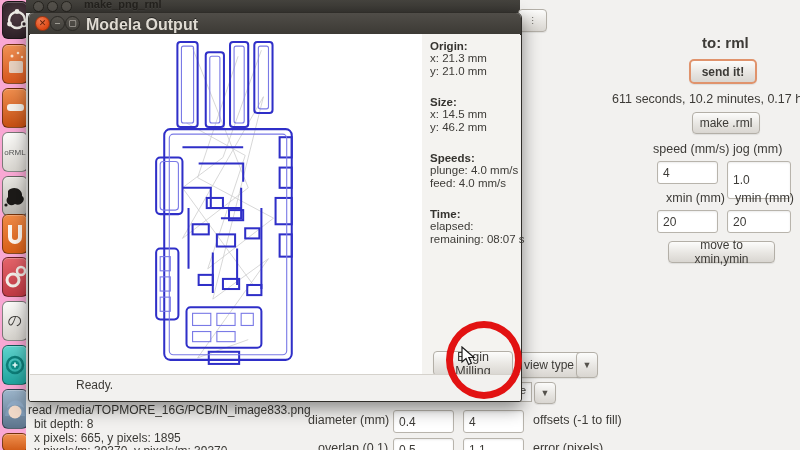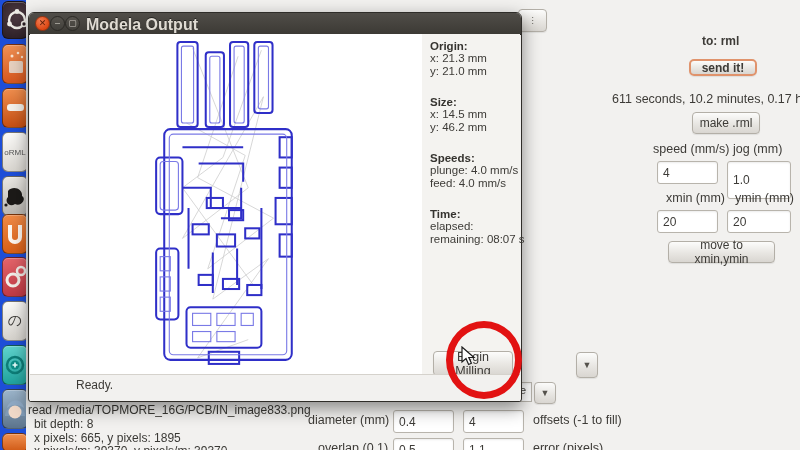--- a/index.html
+++ b/index.html
@@ -1,21 +1,21 @@
 <!DOCTYPE html>
 <html><head>
 <meta charset="utf-8">
 <style>
   html,body{margin:0;padding:0;}
   body{width:800px;height:450px;overflow:hidden;position:relative;
        font-family:"Liberation Sans","DejaVu Sans",sans-serif;
        background:#261e23;-webkit-font-smoothing:antialiased;}
   .abs{position:absolute;}
   
-  #launcher{left:0;top:0;width:26px;height:450px;background:#1d4ed8;z-index:2;}
+  #launcher{left:0;top:0;width:26px;height:450px;background:#f9a8d4;z-index:2;}
   .ltile{position:absolute;left:2px;width:24px;height:38px;border-radius:6px;
          border:1px solid rgba(0,0,0,.45);box-shadow:inset 0 1px 0 rgba(255,255,255,.25);}
   .ltile .glyphtxt{position:absolute;inset:0;display:flex;align-items:center;justify-content:center;
          font-size:8px;color:#555;overflow:hidden;}
   
   #bgwin{left:26px;top:0;width:774px;height:450px;background:#f2f1ef;z-index:3;}
   #bgtitlebar{left:0;top:0;width:494px;height:12px;background:linear-gradient(#45433e,#393733);
               border-bottom:1px solid #2c2a26;overflow:hidden;}
   .bgbtn{position:absolute;top:1px;width:9px;height:9px;border-radius:50%;
          background:#55524c;border:1px solid #26241f;}
@@ -118,45 +118,52 @@
     <svg width="24" height="38" viewBox="0 0 24 38">
         <path d="M2,26 C2,12 22,12 22,26 Z" fill="#7f9ab5"></path>
         <circle cx="12" cy="22" r="6.5" fill="#f0d9c8"></circle>
         <path d="M4,18 C6,8 20,8 21,18 C16,14 8,14 4,18 Z" fill="#8fa9c4"></path>
       </svg>
   </div>
   <div class="ltile" style="top:433px;height:17px;background:linear-gradient(#ef9050,#d05a16);"></div>
 </div>
 
 <div id="bgwin" class="abs">
+  <div id="bgtitlebar" class="abs">
+    <span class="bgbtn" style="left:7px;"></span>
+    <span class="bgbtn" style="left:21px;"></span>
+    <span class="bgbtn" style="left:35px;"></span>
+    <span id="bgtitle">make_png_rml</span>
+  </div>
 
   <div class="gtkbtn" style="left:492px;top:9px;width:27px;height:21px;">
     <span style="font-size:8px;color:#55524c;">⋮</span>
   </div>
 
-  <div class="lbl" style="left:676px;top:34px;font-weight:bold;font-size:12px;">to: rml</div>
-
-  <button class="gtkbtn" style="left:663px;top:59px;width:68px;height:17px;font-weight:bold;border:2px solid #e0936c;border-radius:5px;">send it!</button>
+  <div class="lbl" style="left:676px;top:34px;font-weight:bold;font-size:15px;">to: rml</div>
+
+  <button class="gtkbtn" style="left:663px;top:59px;width:68px;height:25px;font-weight:bold;border:2px solid #e0936c;border-radius:5px;">send it!</button>
 
   <div class="lbl" style="left:586px;top:92px;">611 seconds, 10.2 minutes, 0.17 hours</div>
 
   <button class="gtkbtn" style="left:666px;top:112px;width:68px;height:22px;">make .rml</button>
 
   <div class="lbl" style="left:627px;top:142px;">speed (mm/s)</div>
   <div class="lbl" style="left:707px;top:142px;">jog (mm)</div>
   <input class="gtkinput" style="left: 631px; top: 161px; width: 61px; height: 23px;" value="4">
   <input class="gtkinput" style="left: 701px; top: 161px; width: 64px; height: 38px;" value="1.0">
 
   <div class="lbl" style="left:640px;top:191px;">xmin (mm)</div>
   <div class="lbl" style="left:709px;top:191px;">ymin (mm)</div>
   <input class="gtkinput" style="left: 631px; top: 210px; width: 61px; height: 23px;" value="20">
   <input class="gtkinput" style="left: 701px; top: 210px; width: 64px; height: 23px;" value="20">
 
   <button class="gtkbtn" style="left:642px;top:241px;width:107px;height:22px;">move to xmin,ymin</button>
 
+  <div class="gtkbtn" style="left:492px;top:352px;width:56px;height:24px;justify-content:flex-start;padding-left:5px;border-radius:3px 0 0 3px;">view type</div>
   <div class="gtkbtn" style="left:550px;top:352px;width:20px;height:24px;">
       <span class="combo-arrow">▼</span>
     </div>
 
   <div class="gtkinput" style="left:488px;top:382px;width:18px;height:20px;border-radius:0;"><span style="font-size:11px;">e</span></div>
   <div class="gtkbtn" style="left:508px;top:382px;width:20px;height:20px;">
       <span class="combo-arrow">▼</span>
     </div>
 
   <div class="lbl" style="left:282px;top:413px;">diameter (mm)</div>

